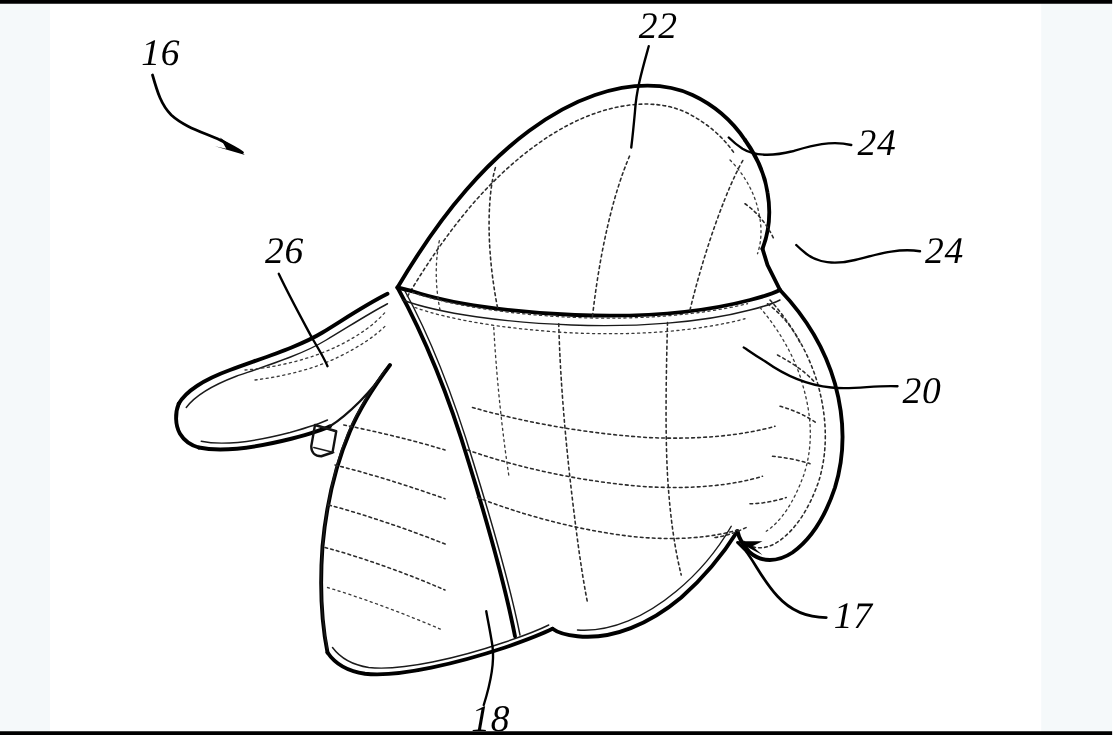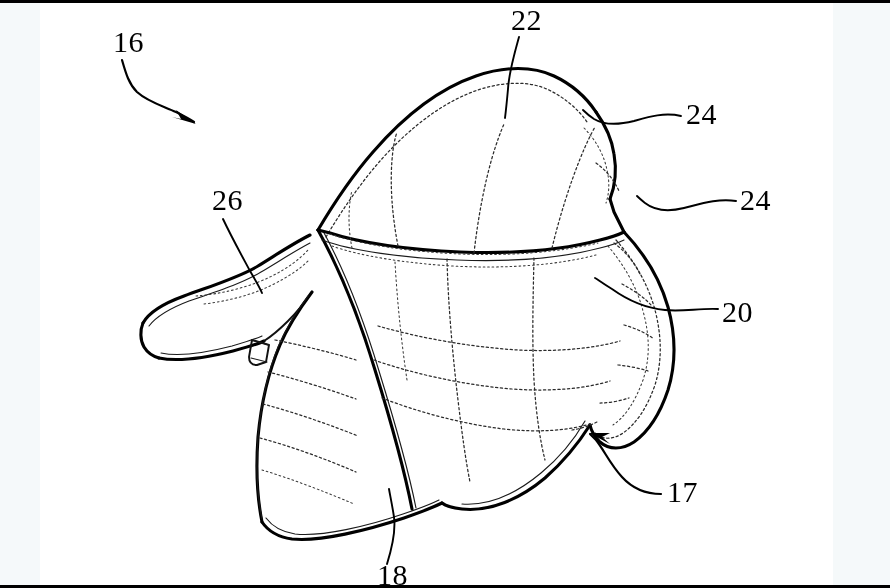--- a/index.html
+++ b/index.html
@@ -11,20 +11,21 @@
     width: 890px;
     height: 588px;
     font-family: "Liberation Sans", sans-serif;
   }
   #figure-root {
     position: relative;
     width: 890px;
     height: 588px;
     overflow: hidden;
     background: #ffffff;
+    font-style: italic;
   }
   #figure-svg {
     display: block;
     width: 890px;
     height: 588px;
   }
   .ref-num {
     font-family: "Liberation Serif", serif;
     font-size: 30px;
     fill: #000000;

